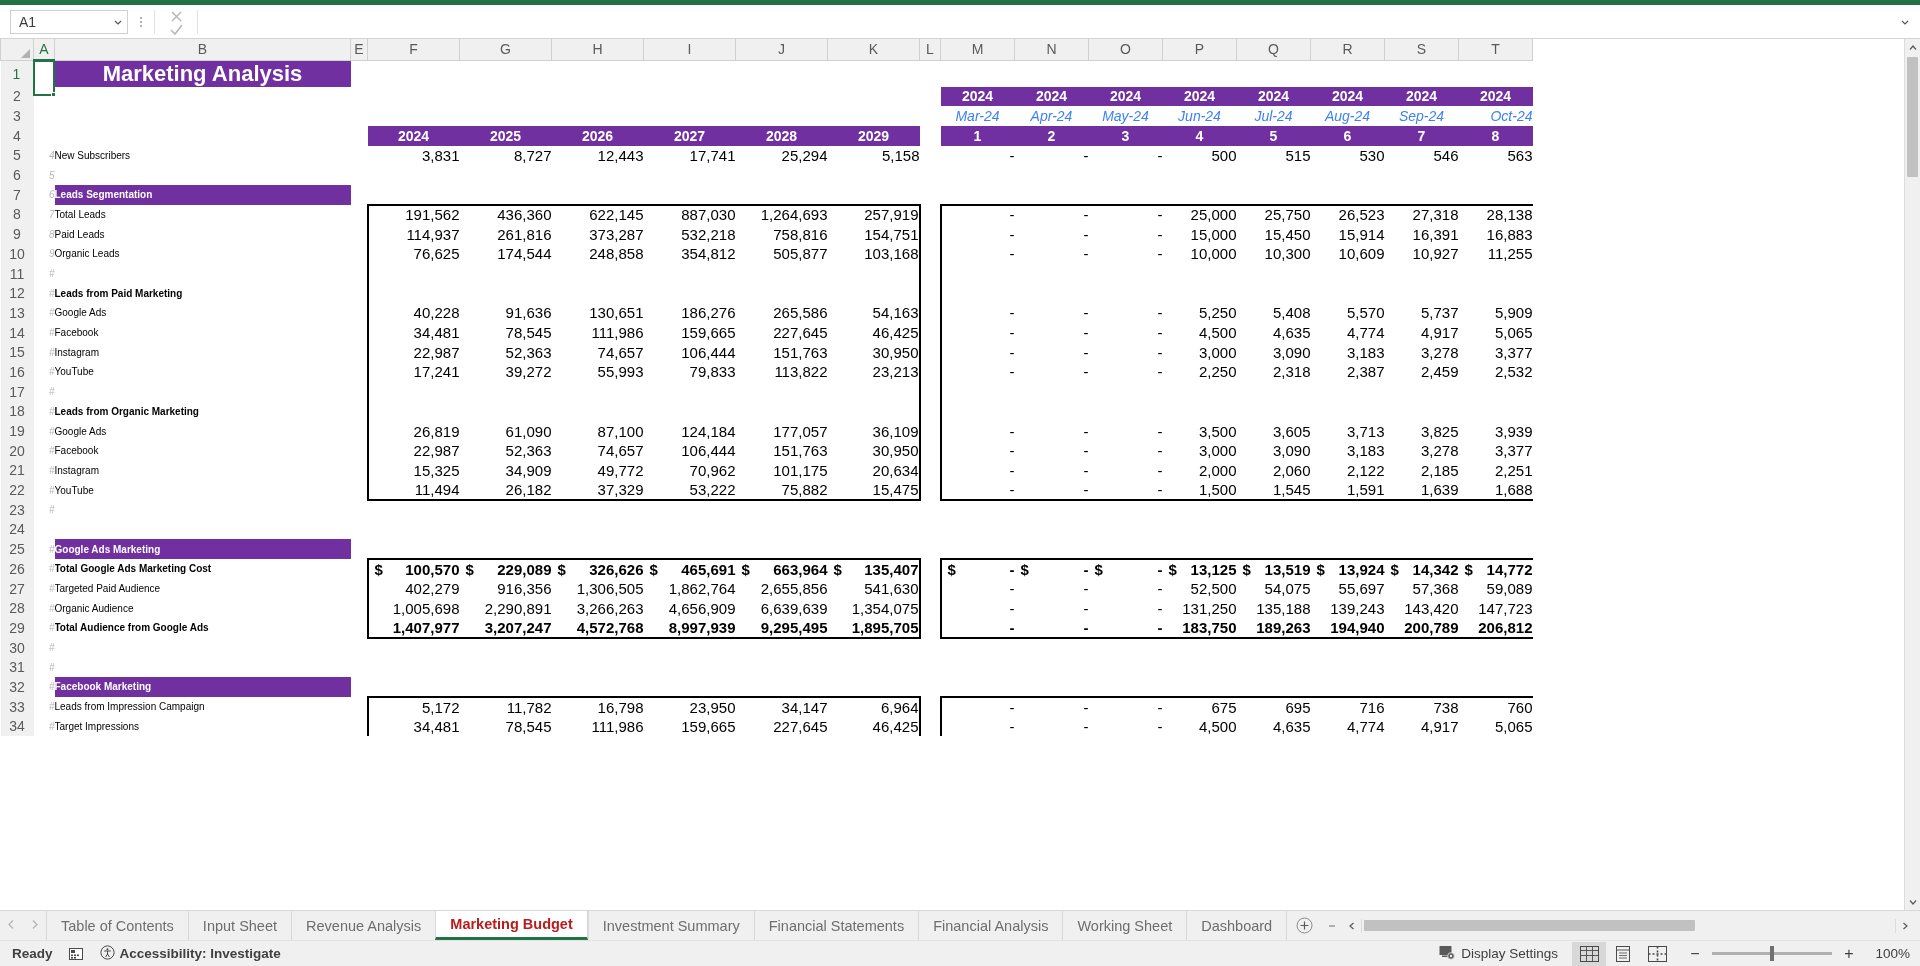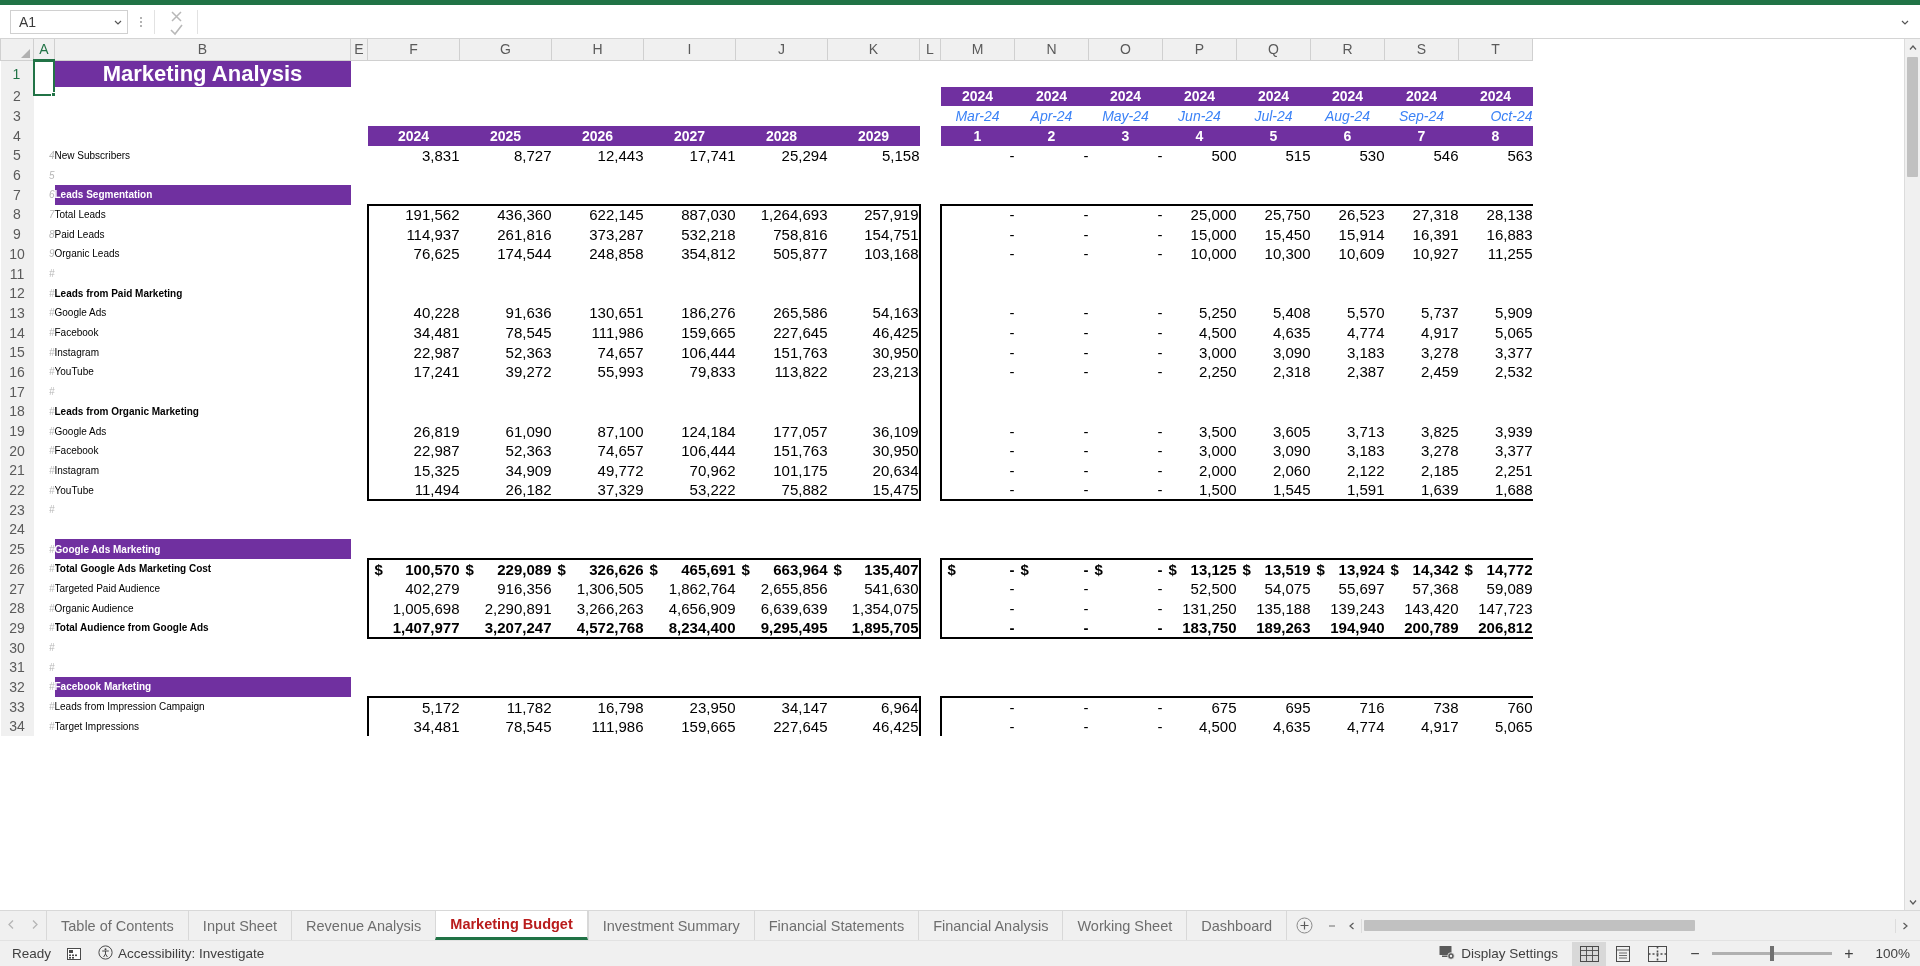--- a/index.html
+++ b/index.html
@@ -258,21 +258,21 @@
 
   
   .statusbar {
     height: 26px; flex: 0 0 26px;
     background: #f0f0f0;
     display: flex; align-items: center;
     font-size: 13.5px; color: #404040;
     border-top: 1px solid #e2e2e2;
   }
   .sb-left { display: flex; align-items: center; gap: 16px; padding-left: 12px; }
-  .sb-item { display: flex; align-items: center; gap: 5px; }
+  .sb-item { display: flex; align-items: center; gap: 5px; font-weight: bold; }
   .sb-right { margin-left: auto; display: flex; align-items: center; gap: 0; padding-right: 10px; }
   .view-btn {
     width: 34px; height: 24px;
     display:flex; align-items:center; justify-content:center;
   }
   .view-btn.active { background: #d8d8d8; }
   .zoom-ctrl { display: flex; align-items: center; gap: 10px; padding-left: 14px; }
   .zoom-minus, .zoom-plus { font-size: 16px; color: #404040; width: 14px; text-align:center; }
   .zoom-track {
     width: 120px; height: 3px; background: #b0b0b0; position: relative;
@@ -970,21 +970,21 @@
             <td class="mnum">147,723</td>
           </tr>
           <tr class="datarow">
             <td class="rowhead">29</td>
             <td class="colA">#</td>
             <td class="colB bold">Total Audience from Google Ads</td>
             <td class="colE"></td>
             <td class="num bold bb-bottom bb-left">1,407,977</td>
             <td class="num bold bb-bottom">3,207,247</td>
             <td class="num bold bb-bottom">4,572,768</td>
-            <td class="num bold bb-bottom">8,234,400</td>
+            <td class="num bold bb-bottom">8,997,939</td>
             <td class="num bold bb-bottom">9,295,495</td>
             <td class="num bold bb-bottom bb-right">1,895,705</td>
             <td class="colL"></td>
             <td class="mnum bold bb-bottom bb-left">-</td>
             <td class="mnum bold bb-bottom">-</td>
             <td class="mnum bold bb-bottom">-</td>
             <td class="mnum bold bb-bottom">183,750</td>
             <td class="mnum bold bb-bottom">189,263</td>
             <td class="mnum bold bb-bottom">194,940</td>
             <td class="mnum bold bb-bottom">200,789</td>

